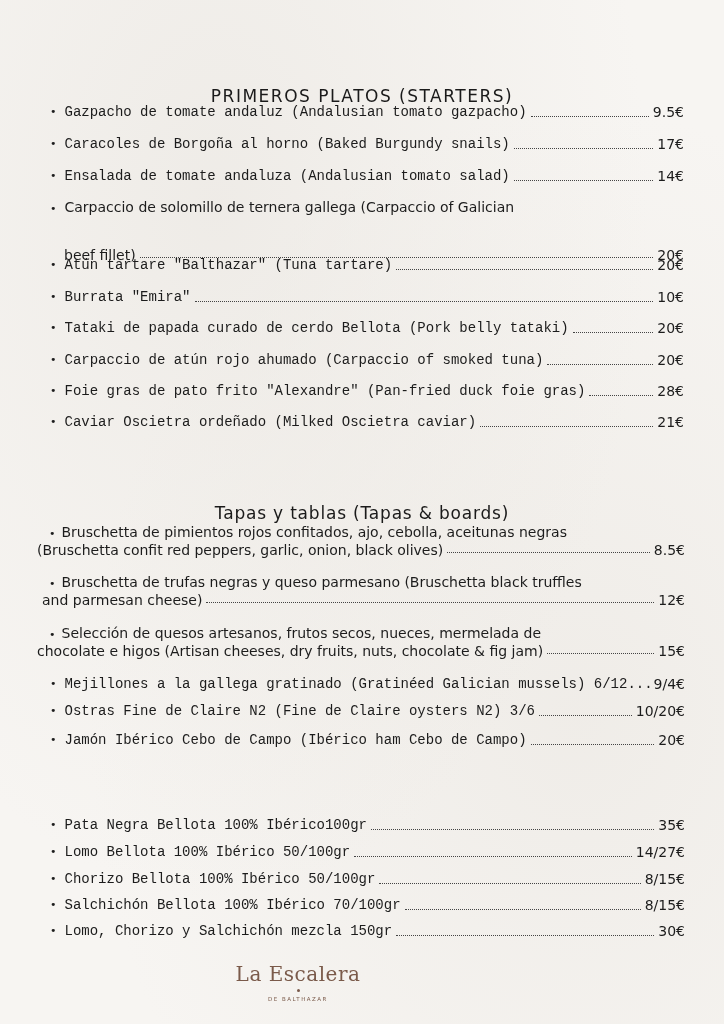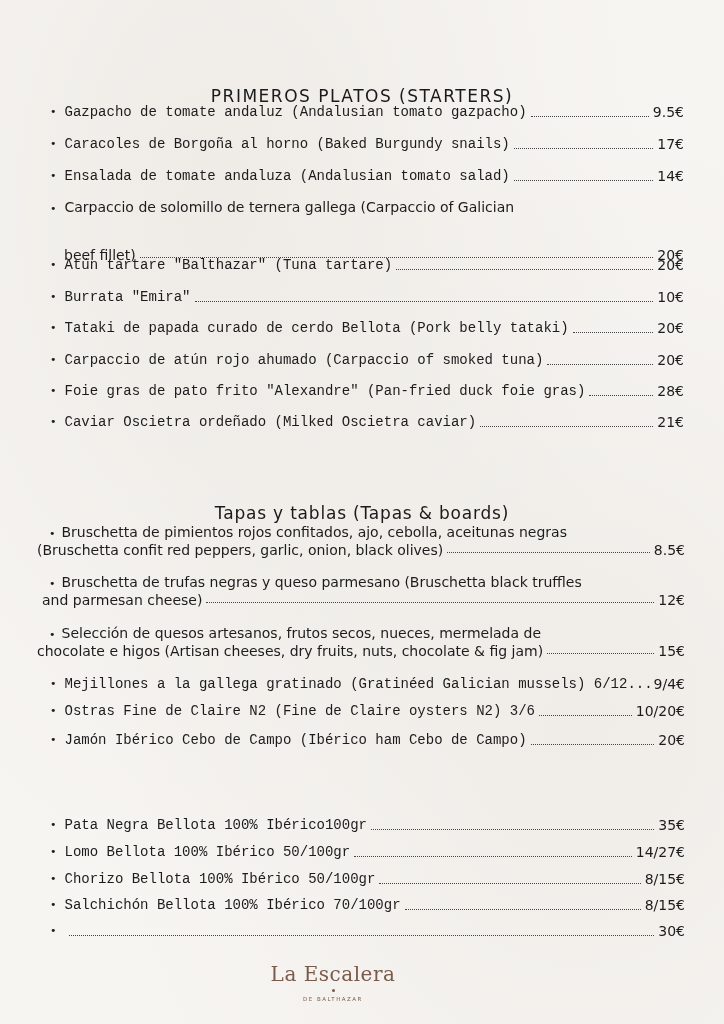--- a/index.html
+++ b/index.html
@@ -33,21 +33,21 @@
   }
   .row .price { flex: 0 0 auto; }
   .multi {
     position: absolute; font-size: 14px; line-height: 16px;
   }
   .multi .line1 { white-space: nowrap; }
   .multi .line2 { display: flex; align-items: flex-end; white-space: nowrap; }
   .multi .line2 .dots { flex: 1 1 auto; margin: 0 4px 5px 4px; border-bottom: 1.5px dotted #444; }
   .plain { position: absolute; font-size: 14px; line-height: 22px; }
   .logo {
-    position: absolute; left: 0; width: 596px; top: 962px; text-align: center; padding-left: 35px;
+    position: absolute; left: 0; width: 596px; top: 962px; text-align: center;
   }
   .logo .brand { font-family: "DejaVu Serif", serif; font-size: 20px; color: #7a5a4a; font-weight: 300; letter-spacing: 0.5px; }
   .logo .dot { width: 3px; height: 3px; background: #7a5a4a; border-radius: 50%; margin: 3px auto 4px; }
   .logo .sub { font-size: 5.5px; letter-spacing: 1.5px; color: #7a5a4a; }
 </style>
 </head>
 <body>
 
 <div class="page">
 
@@ -182,20 +182,21 @@
     <span class="price">8/15€</span>
   </div>
   <div class="row" style="left:50px; width:635px; top:896px;">
     <span class="bullet">•</span>
     <span class="name">Salchichón Bellota 100% Ibérico 70/100gr</span>
     <span class="dots"></span>
     <span class="price">8/15€</span>
   </div>
   <div class="row" style="left:50px; width:635px; top:922px;">
     <span class="bullet">•</span>
+    <span class="name">Lomo, Chorizo y Salchichón mezcla 150gr</span>
     <span class="dots"></span>
     <span class="price">30€</span>
   </div>
 
   <div class="logo">
     <div class="brand">La Escalera</div>
     <div class="dot"></div>
     <div class="sub">DE BALTHAZAR</div>
   </div>
 

